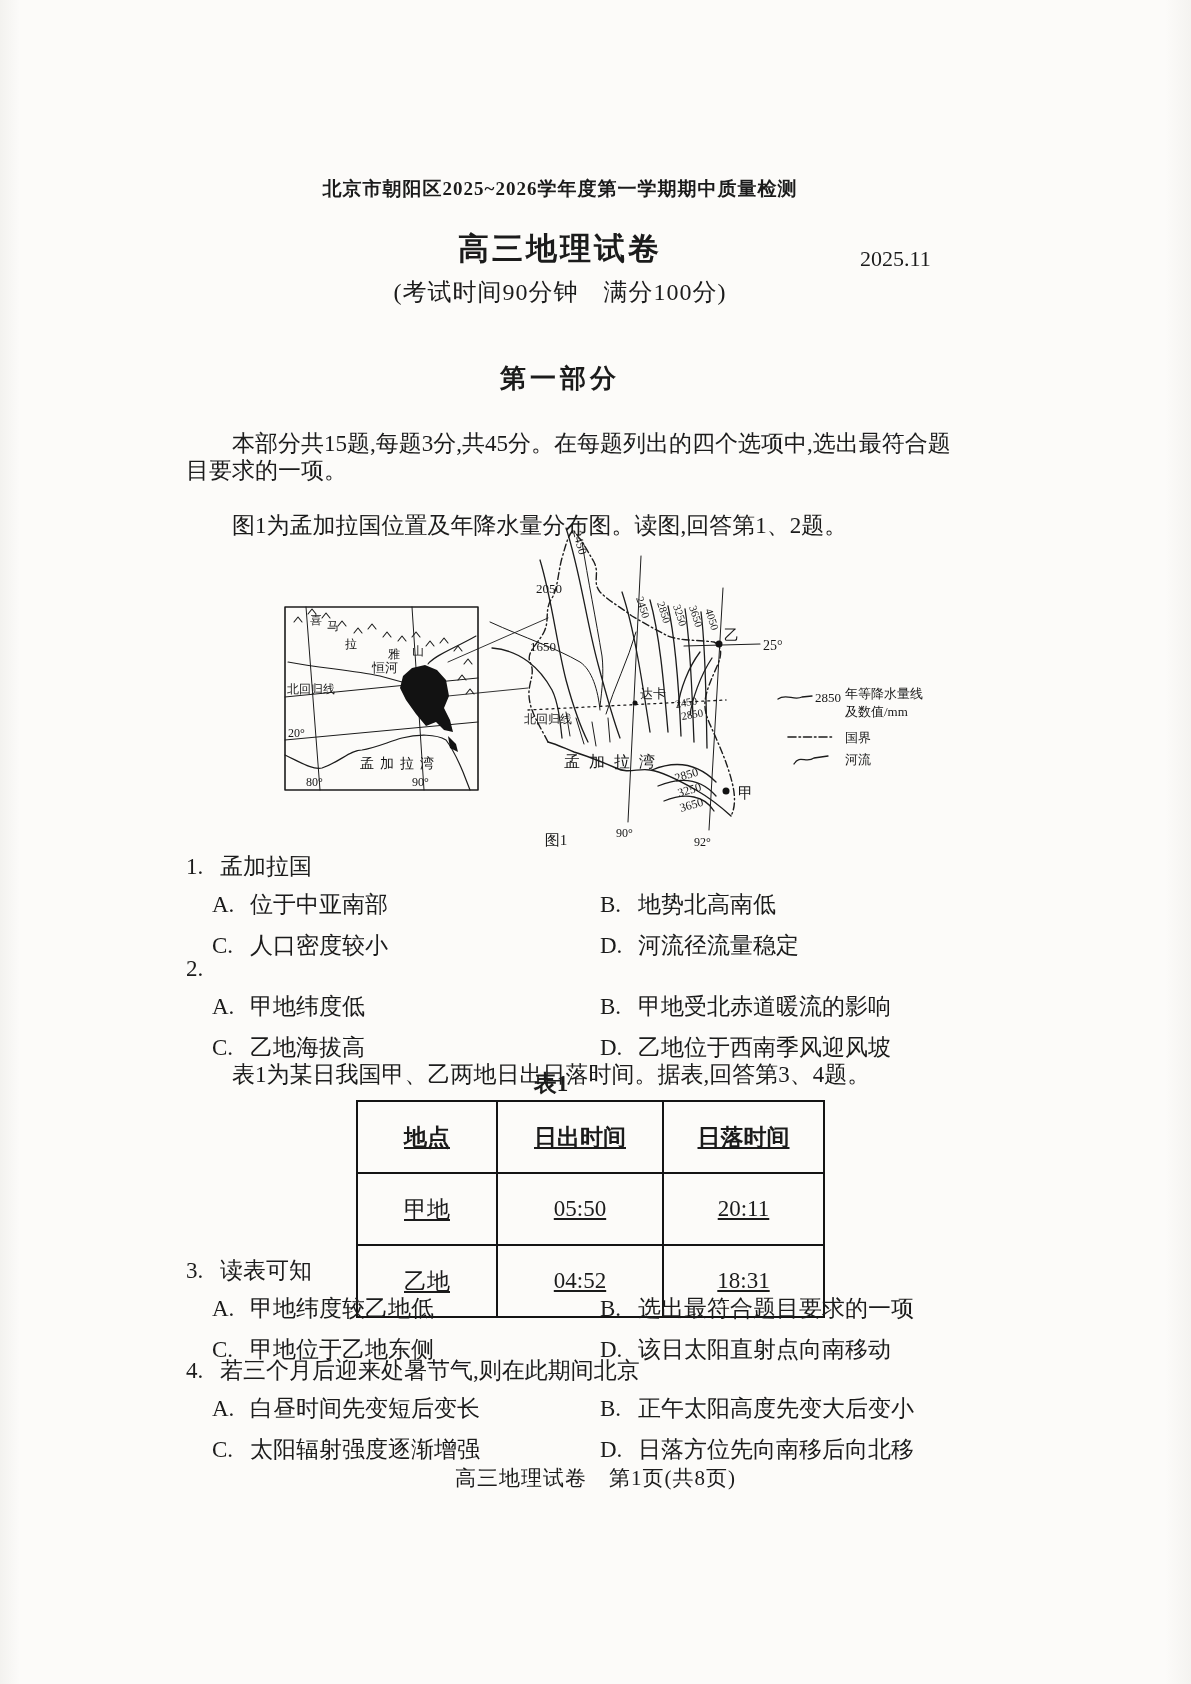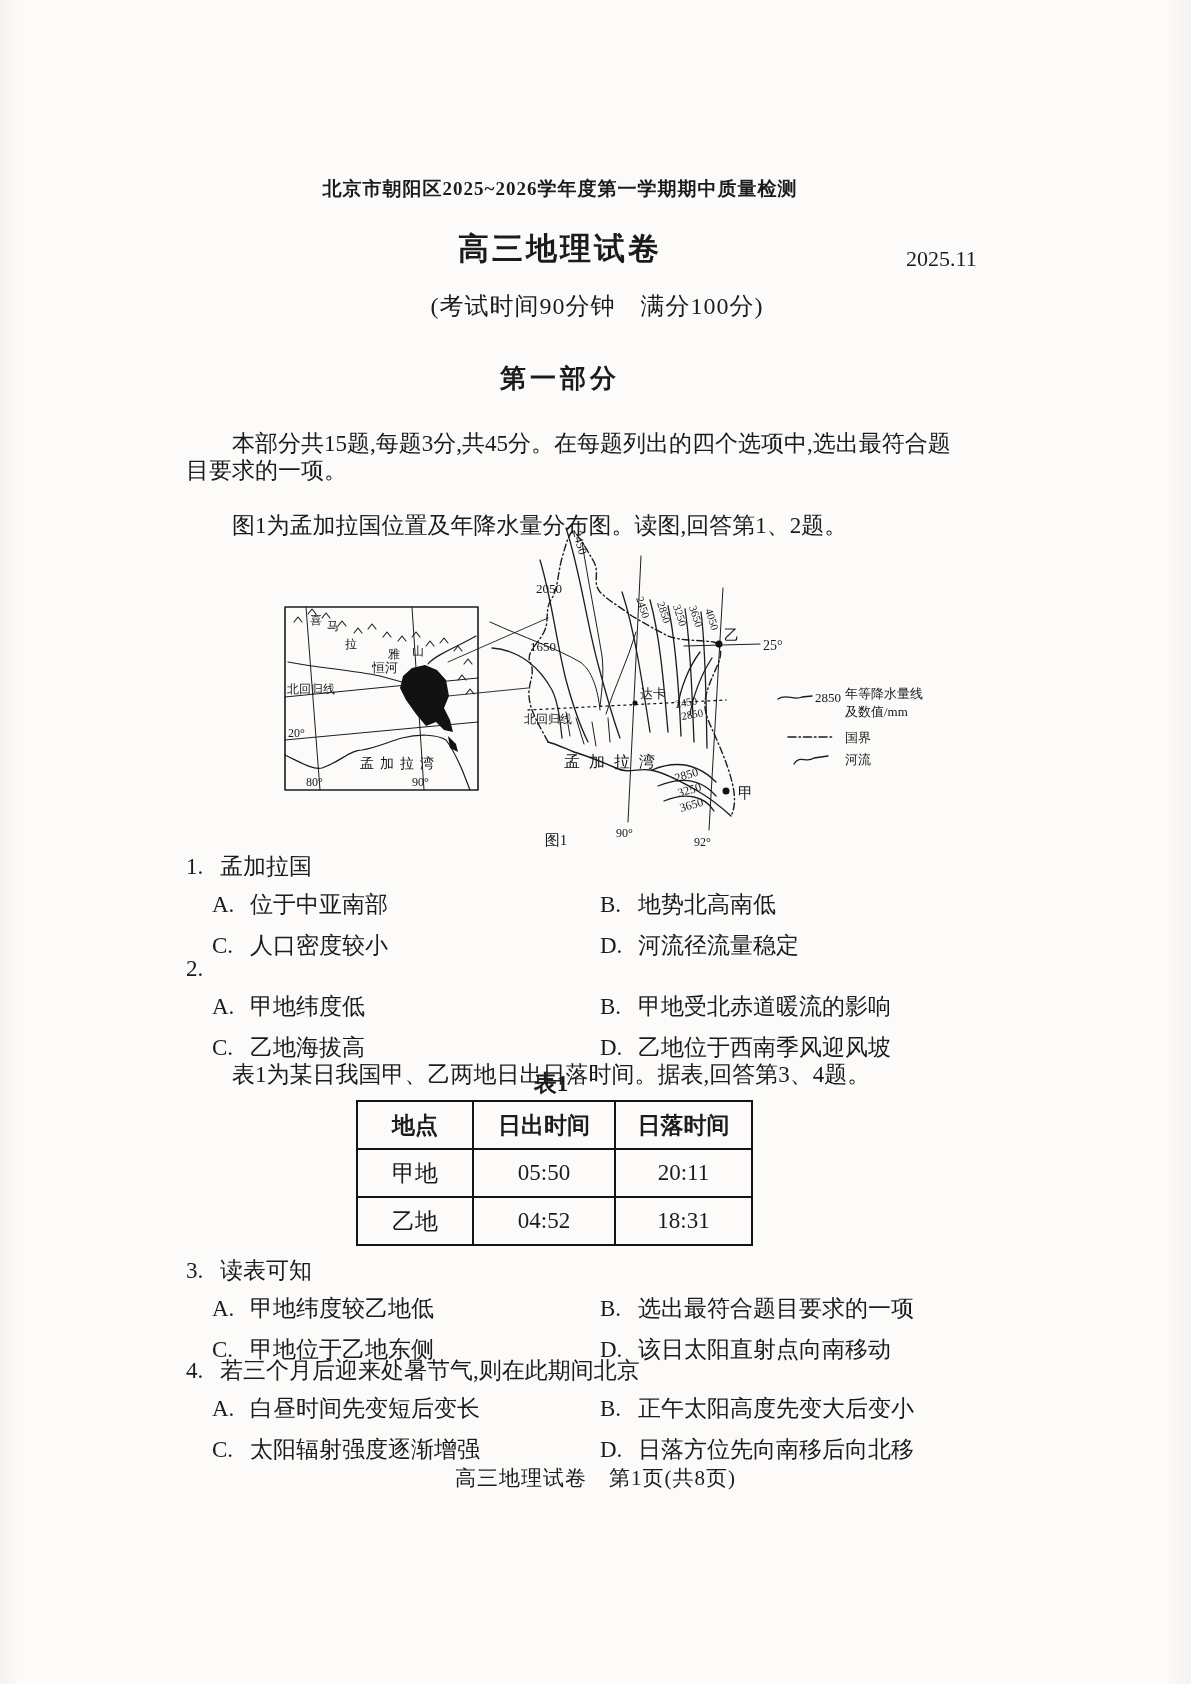--- a/index.html
+++ b/index.html
@@ -5,42 +5,42 @@
   html,body{margin:0;padding:0;background:#e9e7e4;}
   .page{
     position:relative;width:1191px;height:1684px;margin:0 auto;overflow:hidden;
     background:linear-gradient(90deg,#f3f2ef 0,#fcfbf9 20px,#fcfbf9 1165px,#f4f3f0 100%);
     font-family:"Liberation Serif","DejaVu Serif",serif;color:#1b1b1b;
   }
   .abs{position:absolute;}
   .center{position:absolute;left:0;width:1120px;text-align:center;}
   .header-title{top:176px;font-size:19px;font-weight:700;letter-spacing:1px;}
   .paper-title{top:228px;font-size:31px;font-weight:700;letter-spacing:3px;}
-  .exam-date{top:246px;left:860px;font-size:22px;margin-left:46px;}
-  .exam-info{top:290px;font-size:24px;letter-spacing:1px;margin-left:37px;}
+  .exam-date{top:246px;left:860px;font-size:22px;}
+  .exam-info{top:276px;font-size:24px;letter-spacing:1px;}
   .section-title{top:361px;font-size:26px;font-weight:700;letter-spacing:4px;}
   .para{position:absolute;left:186px;width:778px;font-size:23px;line-height:27px;text-indent:2em;}
   #intro-para{top:407px;}
   #fig-intro{top:489px;}
   #table-intro{top:1038px;}
   .question{position:absolute;left:186px;width:806px;font-size:23px;line-height:30px;}
   .qstem{display:flex;}
   .qnum{width:34px;flex:none;}
   .opts{margin-top:8px;margin-left:26px;display:grid;grid-template-columns:388px auto;row-gap:11px;}
   .opt{display:flex;}
   .okey{width:38px;flex:none;}
   #q1{top:852px;}
   #q2{top:954px;}
   #q3{top:1256px;}
   #q4{top:1356px;}
   .tcaption{position:absolute;top:1068px;left:356px;width:390px;text-align:center;font-size:23px;font-weight:700;}
   table.t1{position:absolute;top:1100px;left:356px;border-collapse:collapse;background:transparent;}
   table.t1 th,table.t1 td{
-    border:2px solid #141414;text-align:center;font-size:23px;padding:0;height:46px;
-    font-family:"Liberation Serif","DejaVu Serif",serif;color:#1b1b1b;
+    border:2px solid #141414;text-align:center;font-size:23px;padding:12px;height:46px;
+    font-family:"Liberation Serif","DejaVu Serif",serif;color:#1b1b1b;text-decoration:underline;
   }
   table.t1 th{font-weight:700;}
   table.t1 .c1{width:114px;}
   table.t1 .c2{width:140px;}
   table.t1 .c3{width:135px;}
   .footer{position:absolute;top:1464px;left:0;width:1191px;text-align:center;font-size:21px;letter-spacing:1px;}
   svg text{fill:#161616;font-family:"Liberation Serif","DejaVu Serif",serif;}
   .mapfig{position:absolute;top:503px;left:250px;}
 </style>
 </head>

